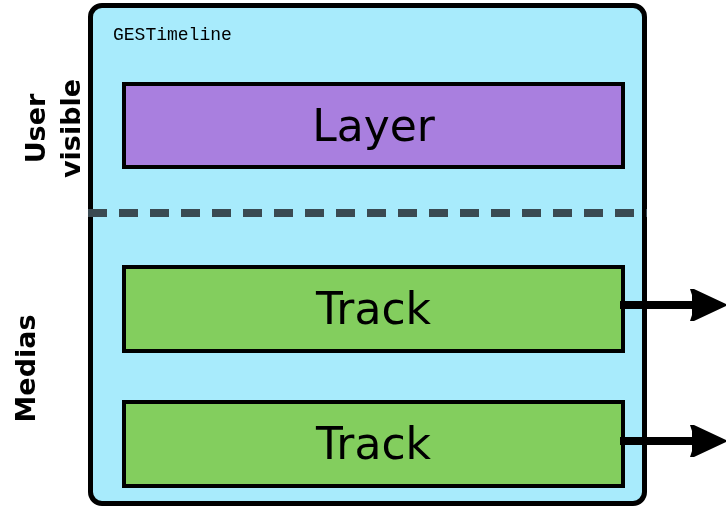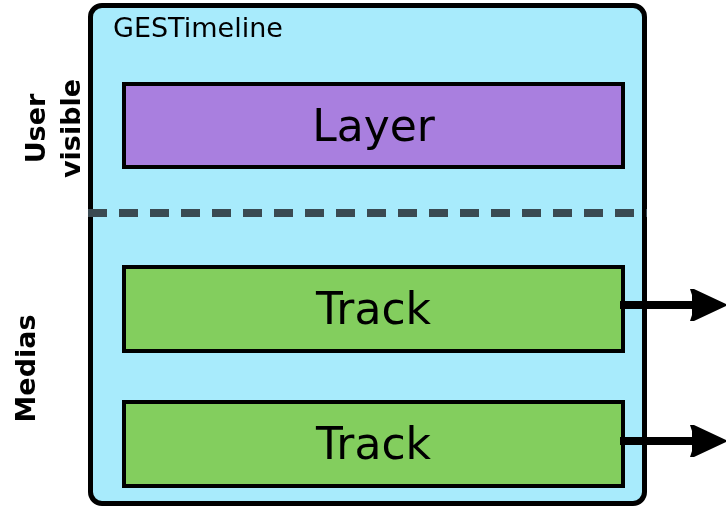--- a/index.html
+++ b/index.html
@@ -74,25 +74,26 @@
     height: 503px;
     background: #a8ebfc;
     border: 5px solid #000000;
     border-radius: 14px;
     box-sizing: border-box;
   }
 
   #timeline-title {
     position: absolute;
     left: 20px;
-    top: 4px;
-    font-size: 27px;
+    top: 17px;
+    font-size: 18px;
     color: #000000;
     letter-spacing: 0px;
     line-height: 1.2;
+    font-family: Liberation Mono, monospace;
   }
 
   
   .block {
     position: absolute;
     border: 4px solid #000000;
     box-sizing: border-box;
     display: flex;
     align-items: center;
     justify-content: center;

